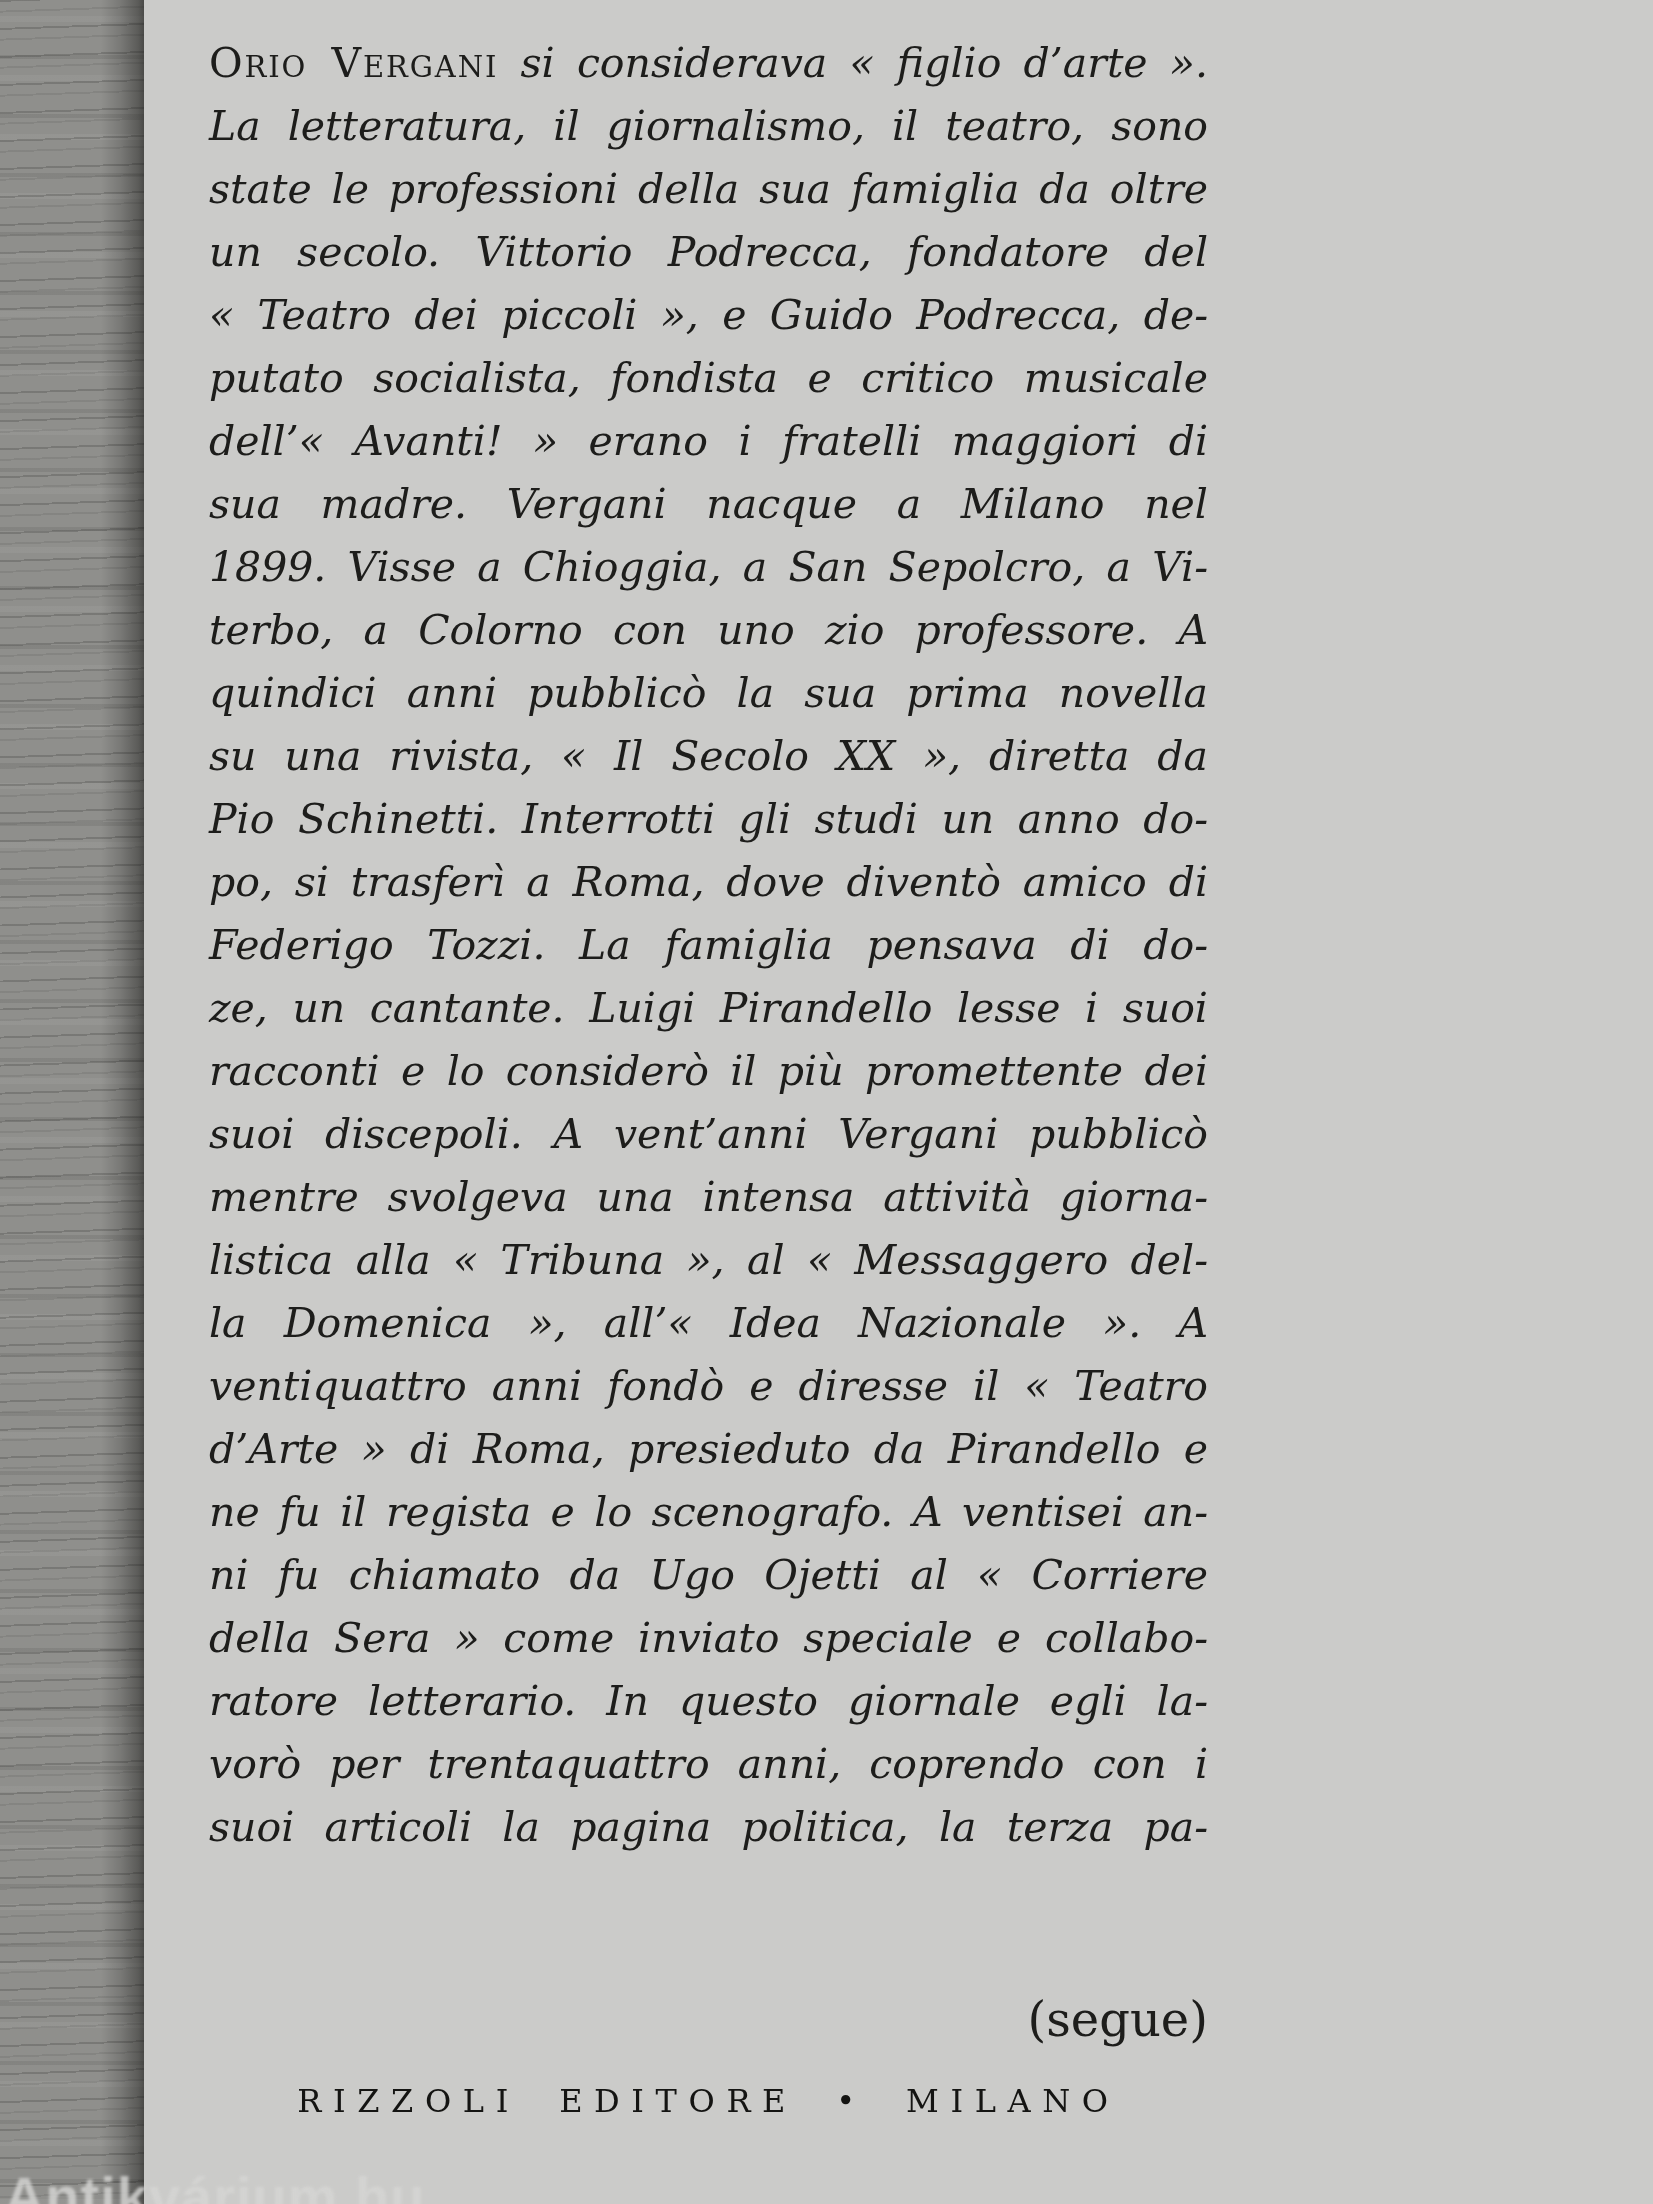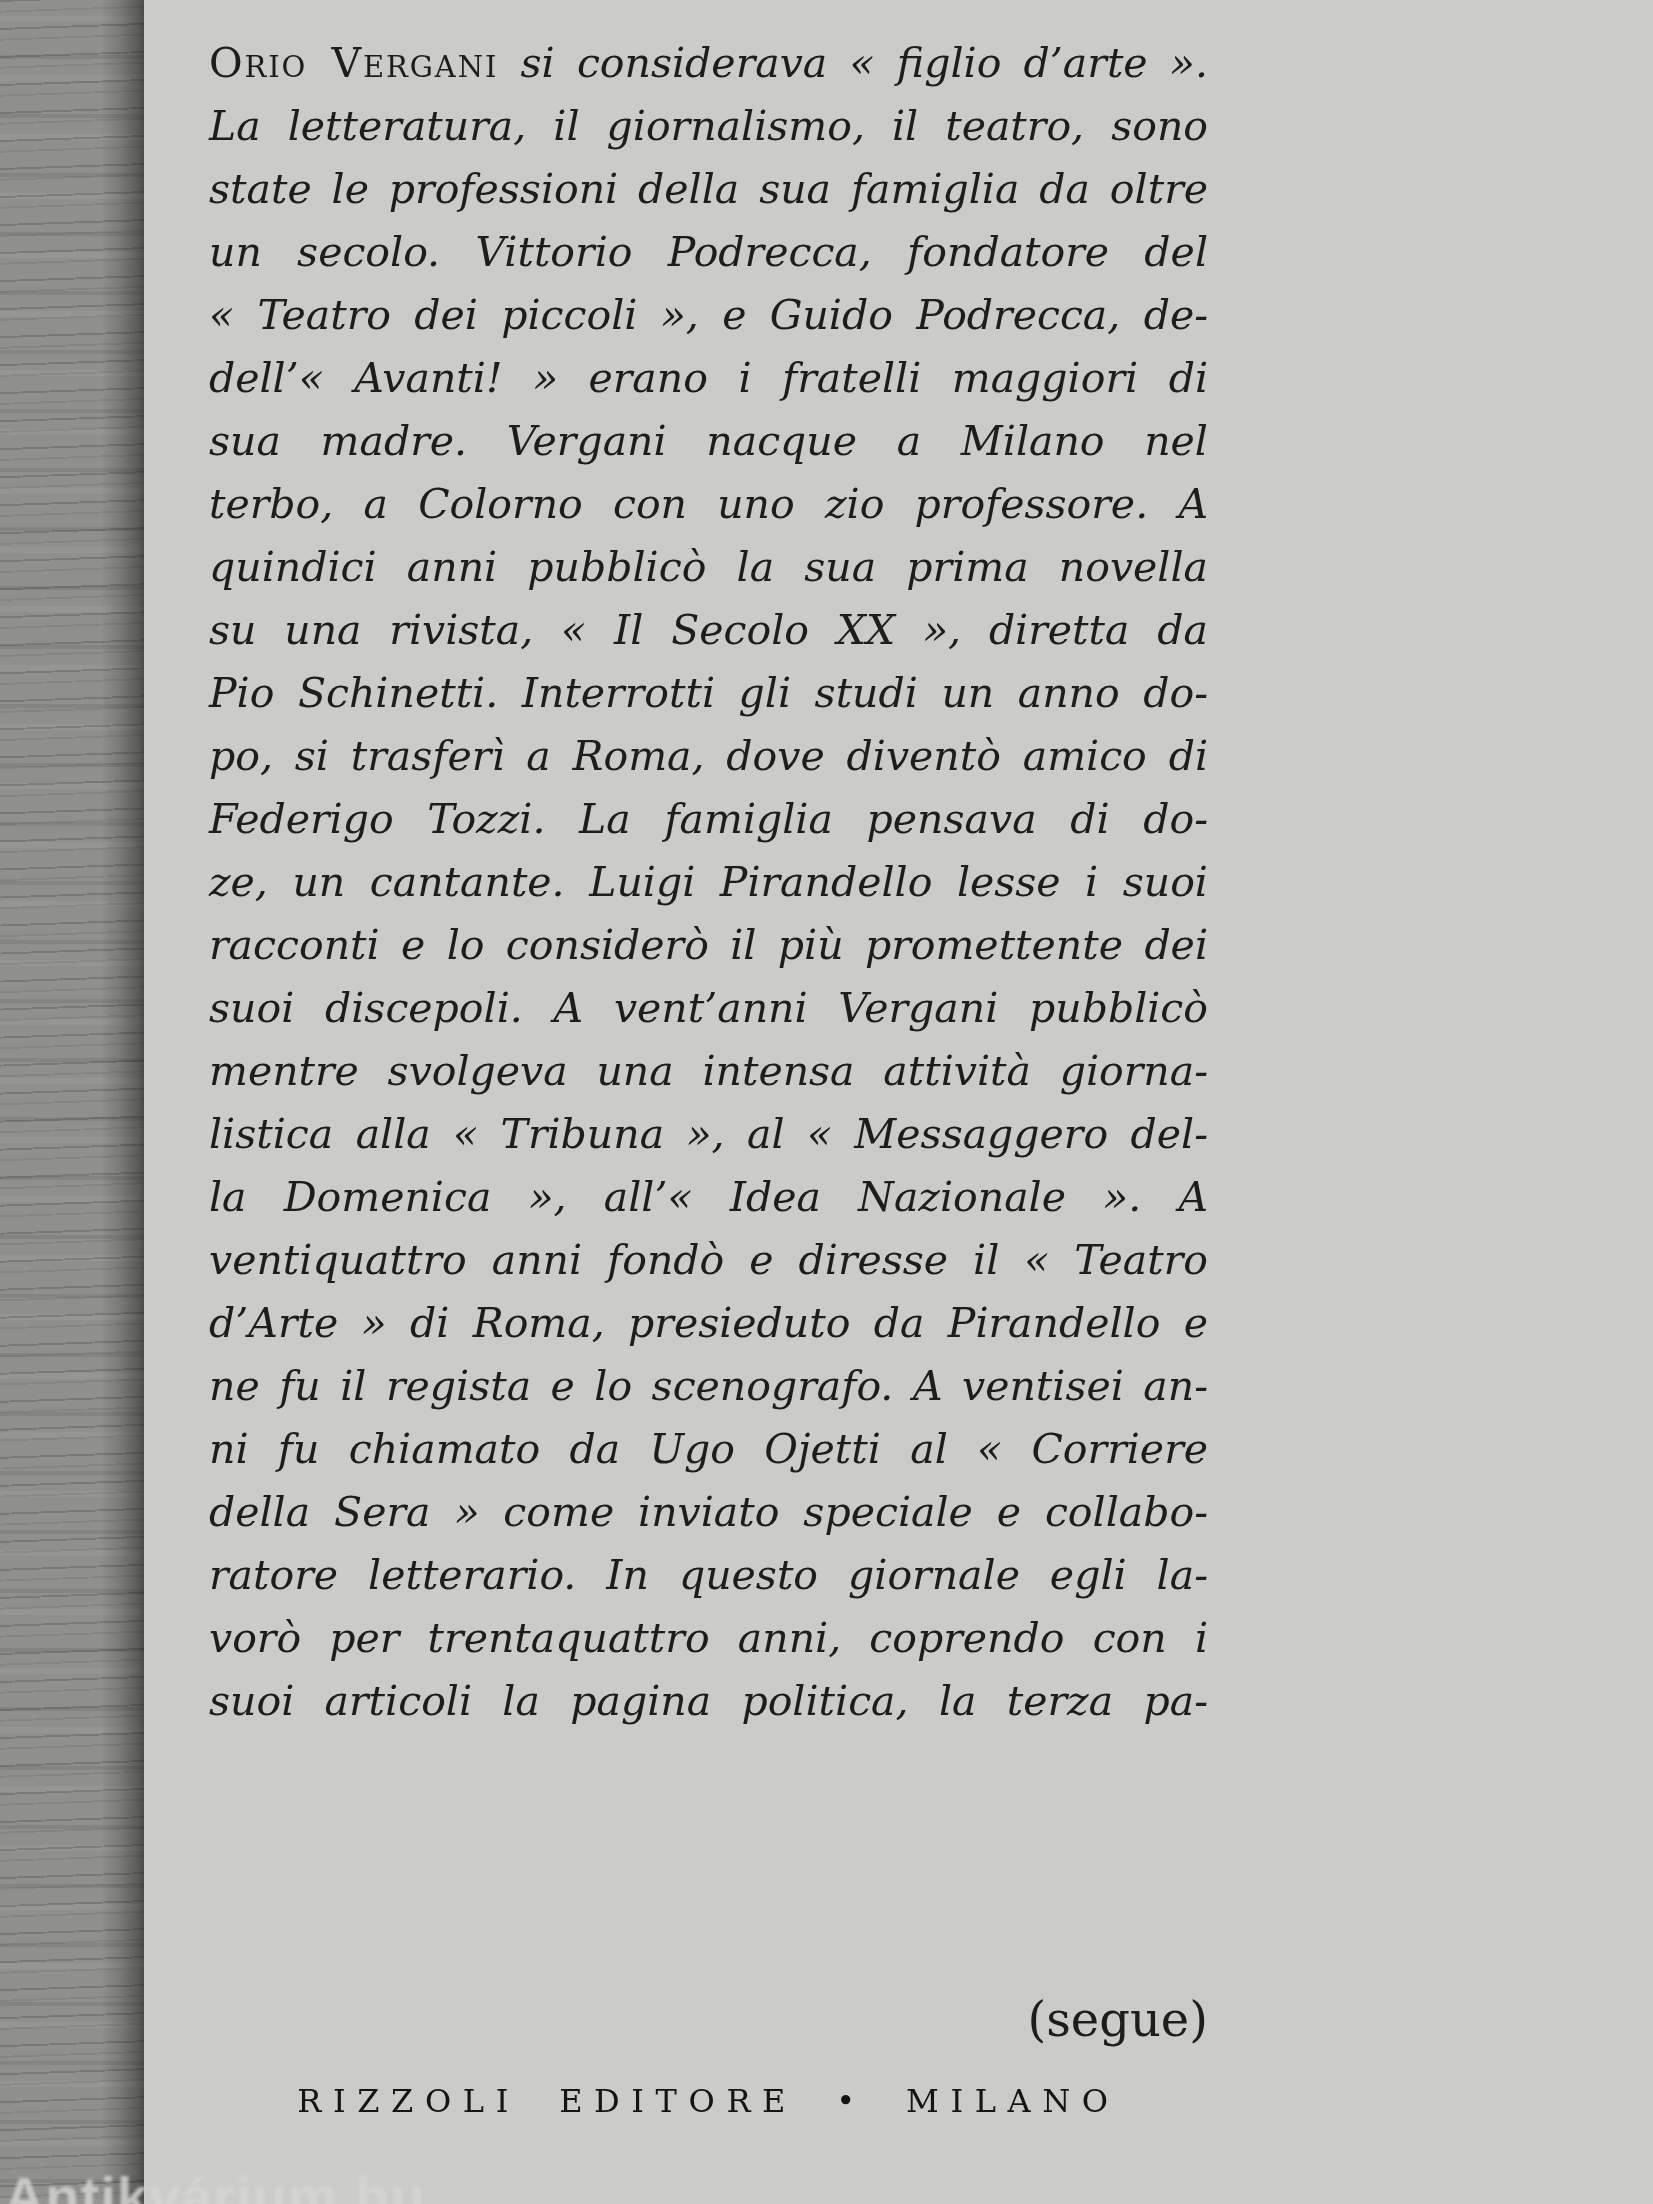--- a/index.html
+++ b/index.html
@@ -55,22 +55,24 @@
 
 <div class="scene">
   <div class="cloth"></div>
   <div class="page">
     <div class="textblock">
         <div class="line" style=""><span class="seg-sc">Orio Vergani</span><span class="seg-it"> si considerava « figlio d’arte ».</span></div>
         <div class="line" style=""><span class="seg-it">La letteratura, il giornalismo, il teatro, sono</span></div>
         <div class="line" style=""><span class="seg-it">state le professioni della sua famiglia da oltre</span></div>
         <div class="line" style=""><span class="seg-it">un secolo. Vittorio Podrecca, fondatore del</span></div>
         <div class="line" style=""><span class="seg-it">« Teatro dei piccoli », e Guido Podrecca, de-</span></div>
+        <div class="line" style=""><span class="seg-it">putato socialista, fondista e critico musicale</span></div>
         <div class="line" style=""><span class="seg-it">dell’« Avanti! » erano i fratelli maggiori di</span></div>
         <div class="line" style=""><span class="seg-it">sua madre. Vergani nacque a Milano nel</span></div>
+        <div class="line" style=""><span class="seg-it">1899. Visse a Chioggia, a San Sepolcro, a Vi-</span></div>
         <div class="line" style=""><span class="seg-it">terbo, a Colorno con uno zio professore. A</span></div>
         <div class="line" style=""><span class="seg-it">quindici anni pubblicò la sua prima novella</span></div>
         <div class="line" style=""><span class="seg-it">su una rivista, « Il Secolo XX », diretta da</span></div>
         <div class="line" style=""><span class="seg-it">Pio Schinetti. Interrotti gli studi un anno do-</span></div>
         <div class="line" style=""><span class="seg-it">po, si trasferì a Roma, dove diventò amico di</span></div>
         <div class="line" style=""><span class="seg-it">Federigo Tozzi. La famiglia pensava di do-</span></div>
         <div class="line" style=""><span class="seg-it">ze, un cantante. Luigi Pirandello lesse i suoi</span></div>
         <div class="line" style=""><span class="seg-it">racconti e lo considerò il più promettente dei</span></div>
         <div class="line" style=""><span class="seg-it">suoi discepoli. A vent’anni Vergani pubblicò</span></div>
         <div class="line" style=""><span class="seg-it">mentre svolgeva una intensa attività giorna-</span></div>

